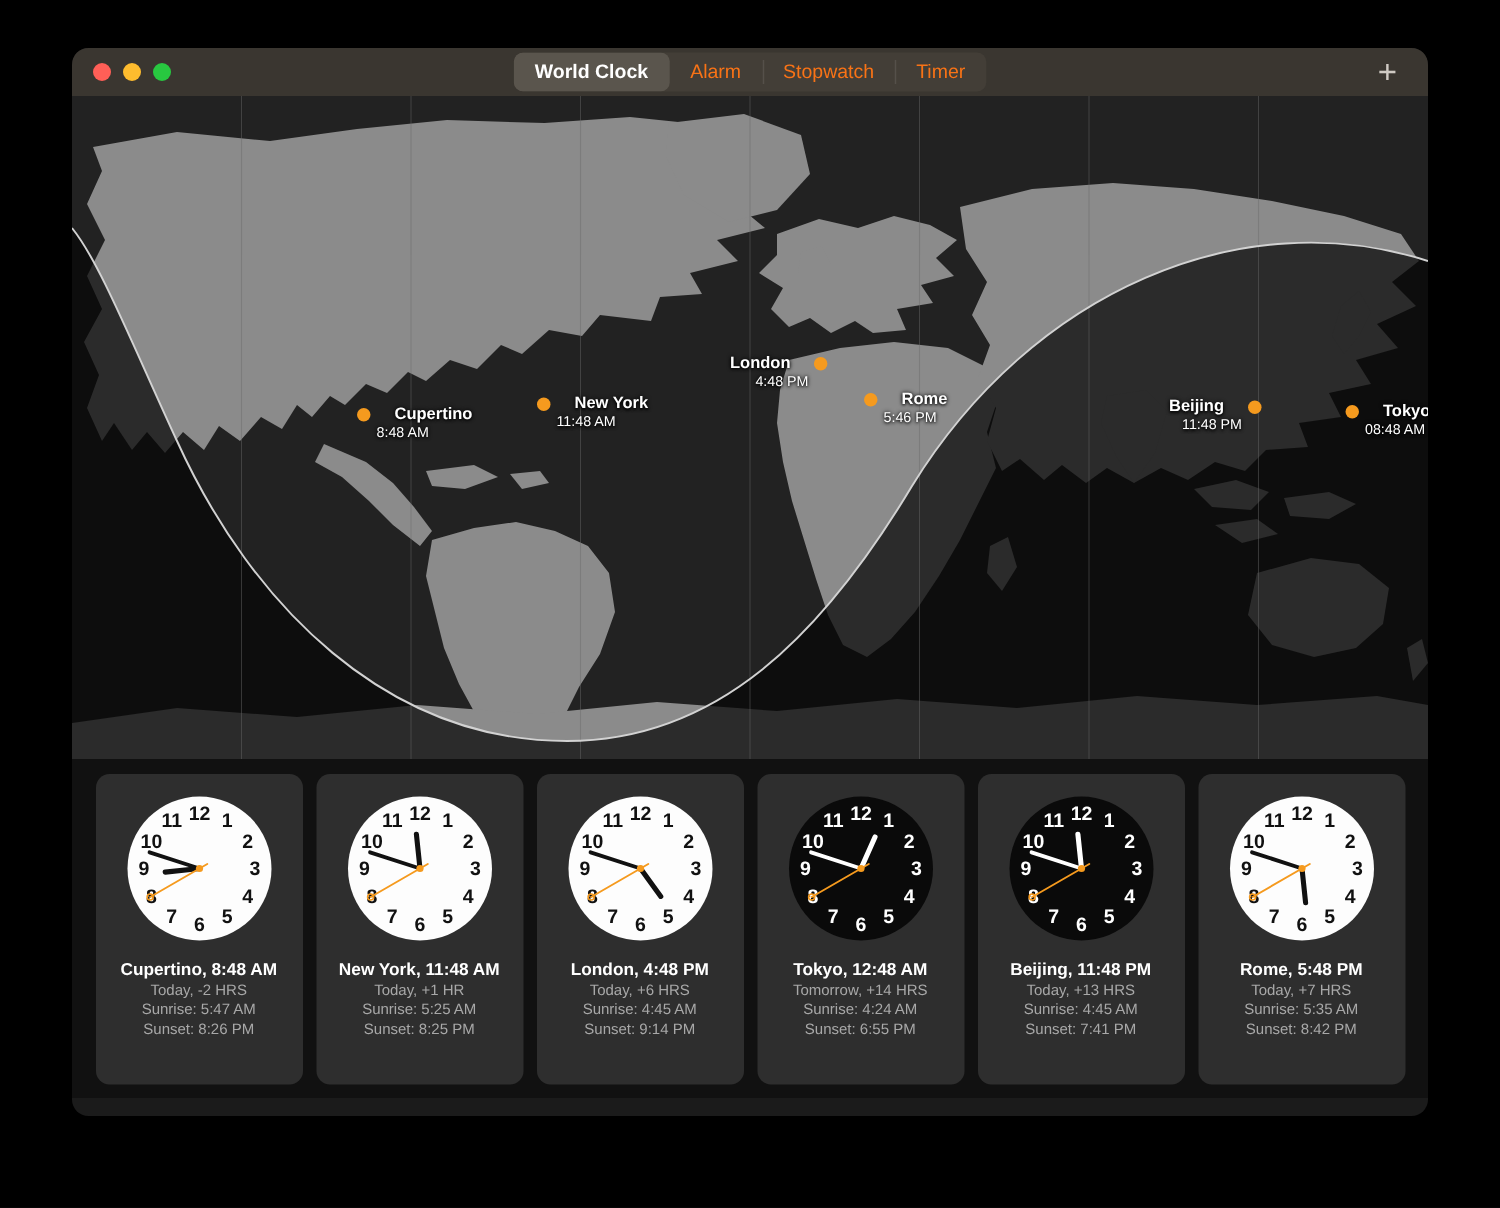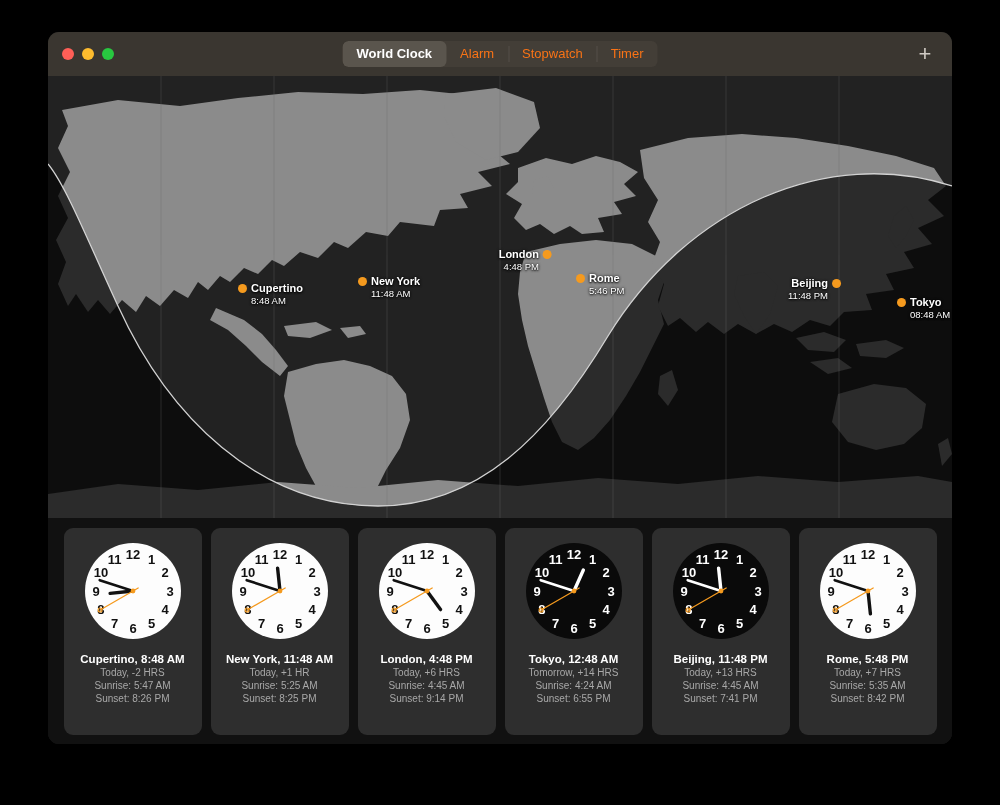--- a/index.html
+++ b/index.html
@@ -15,21 +15,21 @@
     width: 904px; height: 712px;
     background: #1b1b1b;
     border-radius: 11px;
     overflow: hidden;
     box-shadow: 0 10px 40px rgba(0,0,0,0.8);
   }
 
   
   .toolbar {
     position: relative;
-    height: 44px;
+    height: 32px;
     background: #3a3630;
     display: flex;
     align-items: center;
   }
   .traffic {
     position: absolute; left: 14px; top: 50%;
     transform: translateY(-50%);
     display: flex; gap: 8px;
   }
   .light { width: 12px; height: 12px; border-radius: 50%; }
@@ -90,21 +90,21 @@
   }
   .map-svg { display: block; width: 904px; height: 442px; }
 
   .pin-label {
     position: absolute;
     display: flex;
     flex-direction: column;
     pointer-events: none;
     white-space: nowrap;
   }
-  .pin-row { display: flex; align-items: center; gap: 4px; text-align: right; }
+  .pin-row { display: flex; align-items: center; gap: 16px; text-align: right; }
   .pin-dot {
     width: 9px; height: 9px; border-radius: 50%;
     background: #f59a1e;
     flex: 0 0 auto;
   }
   .pin-city {
     font-size: 11px; font-weight: bold; color: #ffffff;
     text-shadow: 0 0 3px rgba(0,0,0,0.95), 0 1px 2px rgba(0,0,0,0.9);
   }
   .pin-time {
@@ -309,21 +309,21 @@
           </div>
           <div class="pin-time">5:46 PM</div>
         </div>
         <div class="pin-label right-dot" style="left: 793px; top: 201px; transform: translateX(-100%);">
           <div class="pin-row">
             <div class="pin-city">Beijing</div>
             <div class="pin-dot" style="background: rgb(245, 154, 30);"></div>
           </div>
           <div class="pin-time">11:48 PM</div>
         </div>
-        <div class="pin-label left-dot" style="left: 849px; top: 220px;">
+        <div class="pin-label left-dot" style="left: 849px; top: 204px;">
           <div class="pin-row">
             <div class="pin-dot" style="background: rgb(245, 154, 30);"></div>
             <div class="pin-city">Tokyo</div>
           </div>
           <div class="pin-time">08:48 AM</div>
         </div>
       </div>
   </div>
 
   <div class="clock-strip" id="clock-strip">

